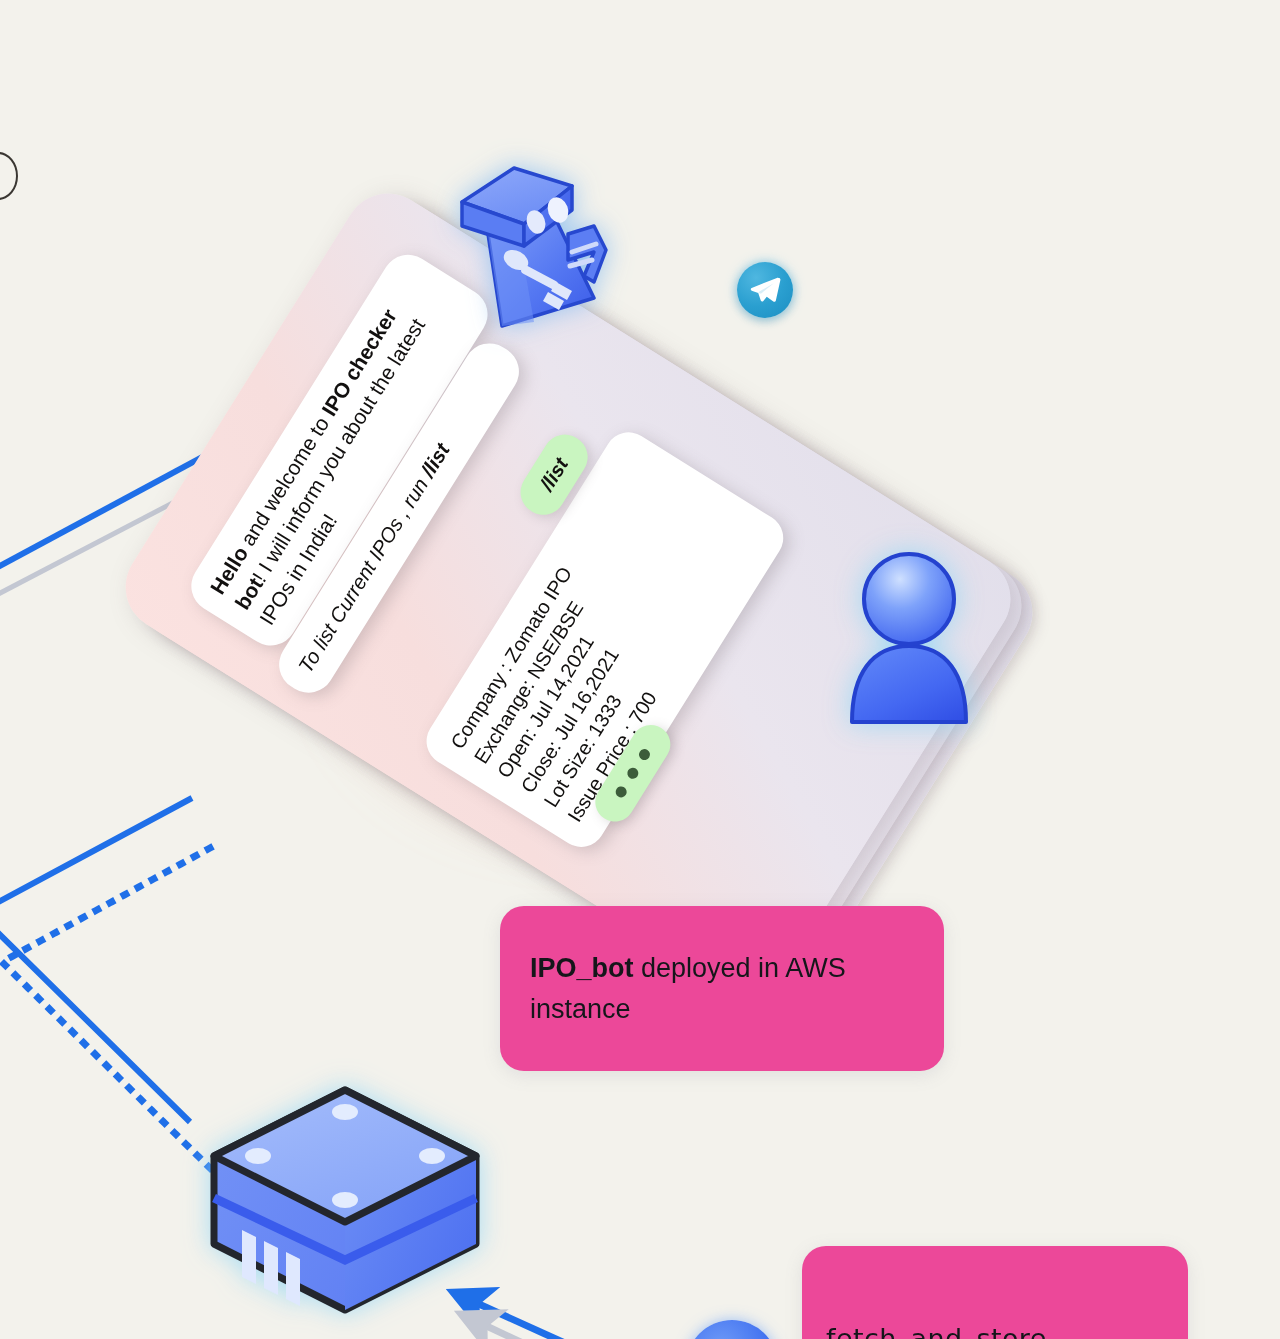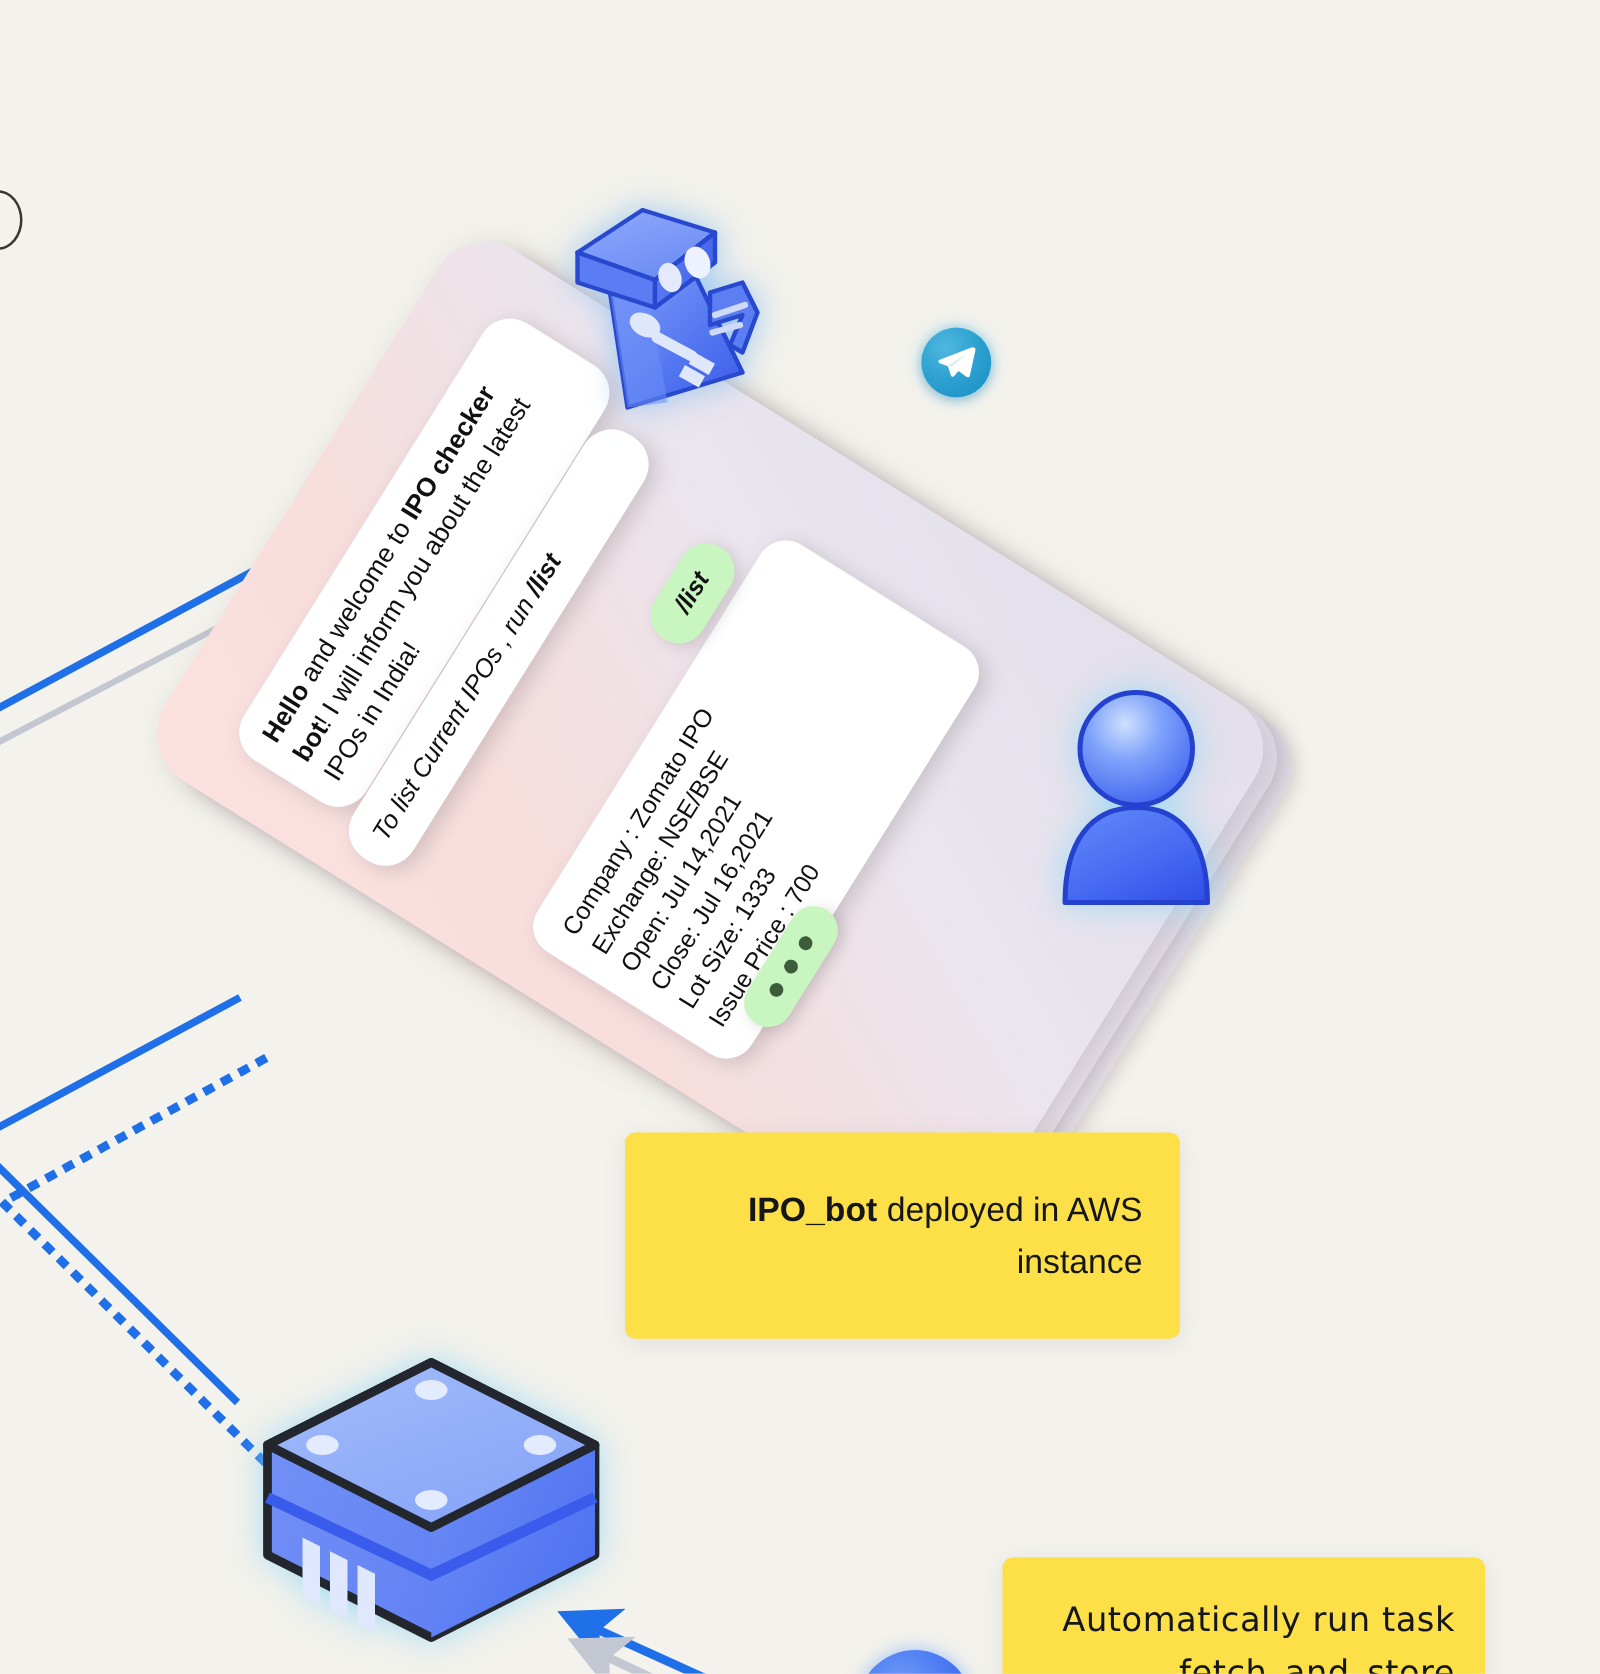--- a/index.html
+++ b/index.html
@@ -189,24 +189,24 @@
     width: 92px;
     height: 92px;
     border-radius: 50%;
     background: radial-gradient(circle at 38% 30%, #6f9bf7 0%, #3d6ef0 60%, #2a55d8 100%);
     box-shadow: 0 0 14px rgba(120,170,250,0.7);
   }
 
   
   .caption {
     position: absolute;
-    background: #fde047;
-    border-radius: 8px;
+    background: #ec4899;
+    border-radius: 24px;
     box-shadow: 0 4px 18px rgba(120,120,140,0.15);
-    text-align: right;
+    text-align: left;
     color: #15161a;
   }
   .caption-aws {
     left: 500px;
     top: 906px;
     width: 444px;
     padding: 42px 30px;
     font-size: 27px;
     line-height: 1.5;
   }
@@ -404,17 +404,17 @@
     </svg>
   </div>
 
   <div class="blue-dot-partial"></div>
 
   <div class="caption caption-aws">
     <span style="font-weight:700">IPO_bot</span><span> deployed in AWS instance</span><br>
   </div>
 
   <div class="caption caption-task">
-    <span>Automatically run task</span><br>
+    <br>
     <span>fetch_and_store</span>
   </div>
 
 </div>
 
 </body></html>

